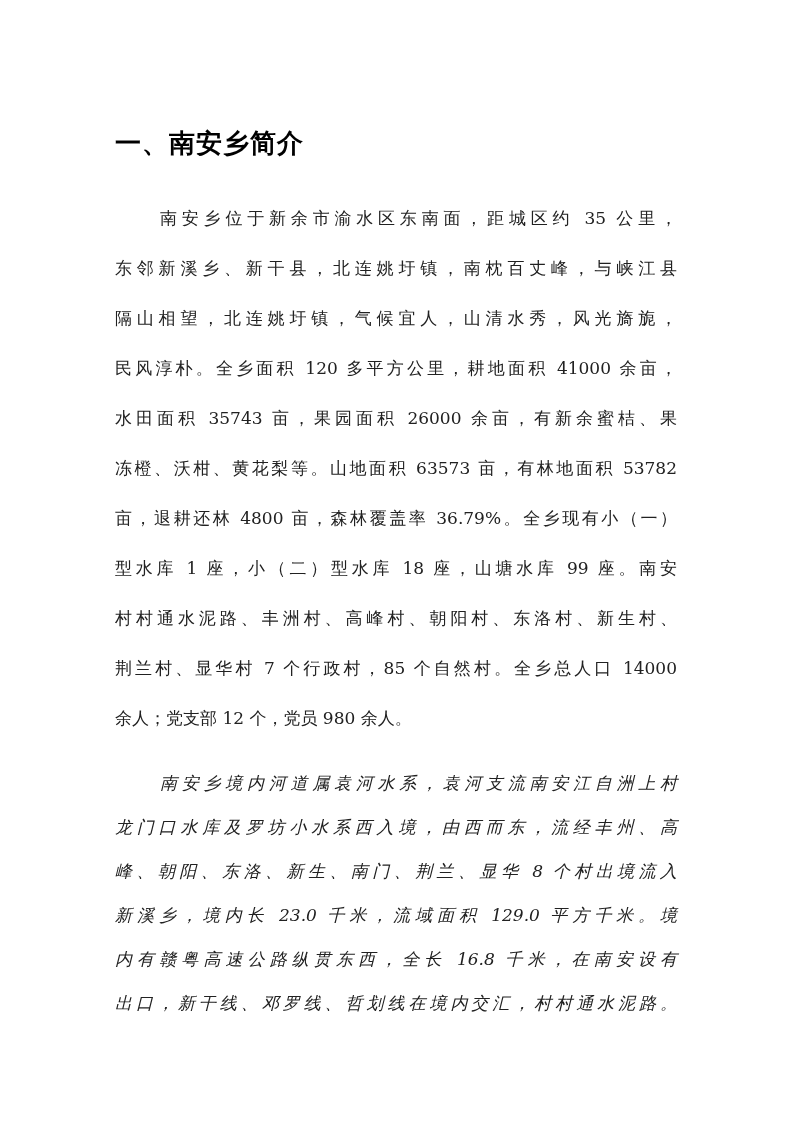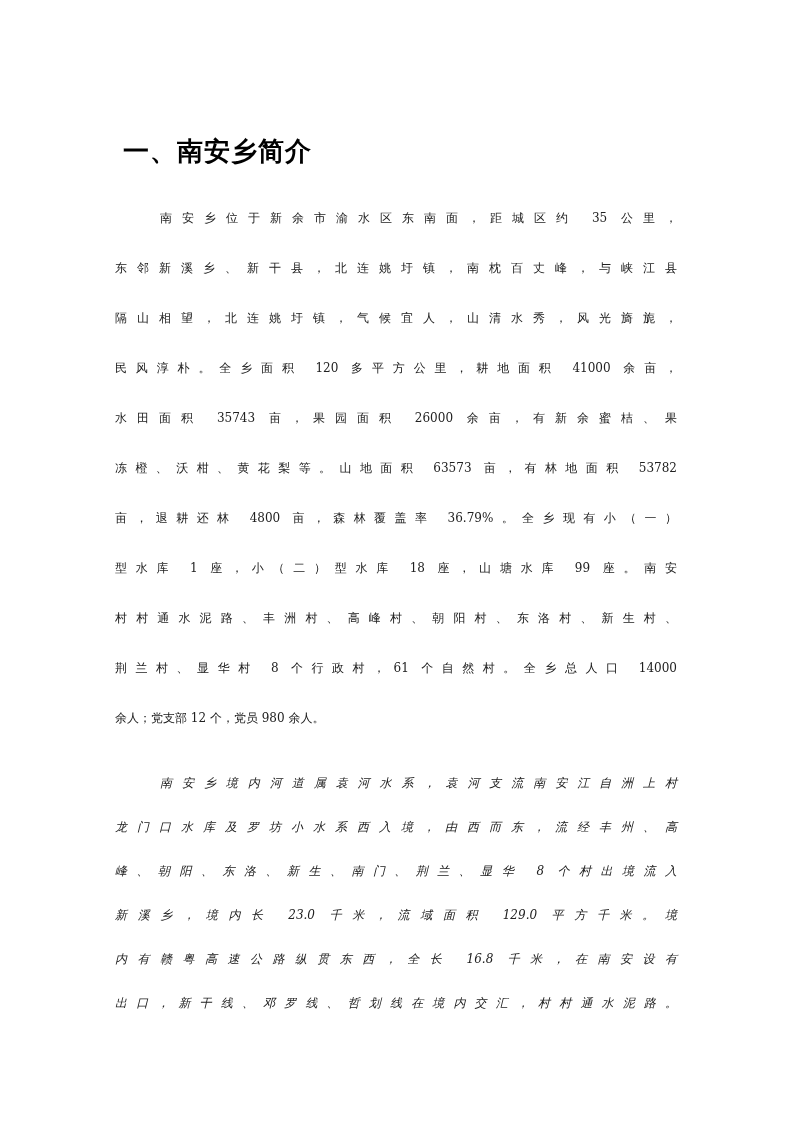--- a/index.html
+++ b/index.html
@@ -13,34 +13,34 @@
     height: 1122px;
     background: #ffffff;
     overflow: hidden;
     font-family: "DejaVu Serif", serif;
   }
   .doc-title {
     position: absolute;
     left: 115px;
     top: 126px;
     width: 562px;
-    margin: 8px;
+    margin: 0;
     font-family: "DejaVu Sans", sans-serif;
     font-size: 26px;
     font-weight: bold;
     color: #000000;
     letter-spacing: 1px;
     white-space: nowrap;
   }
   .para {
     position: absolute;
     left: 115px;
     width: 562px;
     color: #212121;
-    font-size: 12px;
+    font-size: 17px;
   }
   .para-1 {
     top: 193px;
     line-height: 50px;
   }
   .para-2 {
     top: 761px;
     line-height: 44px;
     font-style: italic;
   }
@@ -66,21 +66,21 @@
   <div class="para para-1">
     <div class="line first-line">南安乡位于新余市渝水区东南面，距城区约 35 公里，</div>
     <div class="line">东邻新溪乡、新干县，北连姚圩镇，南枕百丈峰，与峡江县</div>
     <div class="line">隔山相望，北连姚圩镇，气候宜人，山清水秀，风光旖旎，</div>
     <div class="line">民风淳朴。全乡面积 120 多平方公里，耕地面积 41000 余亩，</div>
     <div class="line">水田面积 35743 亩，果园面积 26000 余亩，有新余蜜桔、果</div>
     <div class="line">冻橙、沃柑、黄花梨等。山地面积 63573 亩，有林地面积 53782</div>
     <div class="line">亩，退耕还林 4800 亩，森林覆盖率 36.79%。全乡现有小（一）</div>
     <div class="line">型水库 1 座，小（二）型水库 18 座，山塘水库 99 座。南安</div>
     <div class="line">村村通水泥路、丰洲村、高峰村、朝阳村、东洛村、新生村、</div>
-    <div class="line">荆兰村、显华村 8 个行政村，61 个自然村。全乡总人口 14000</div>
+    <div class="line">荆兰村、显华村 7 个行政村，85 个自然村。全乡总人口 14000</div>
     <div class="line last-line">余人；党支部 12 个，党员 980 余人。</div>
   </div>
 
   <div class="para para-2">
     <div class="line first-line">南安乡境内河道属袁河水系，袁河支流南安江自洲上村</div>
     <div class="line">龙门口水库及罗坊小水系西入境，由西而东，流经丰州、高</div>
     <div class="line">峰、朝阳、东洛、新生、南门、荆兰、显华 8 个村出境流入</div>
     <div class="line">新溪乡，境内长 23.0 千米，流域面积 129.0 平方千米。境</div>
     <div class="line">内有赣粤高速公路纵贯东西，全长 16.8 千米，在南安设有</div>
     <div class="line">出口，新干线、邓罗线、哲划线在境内交汇，村村通水泥路。</div>

